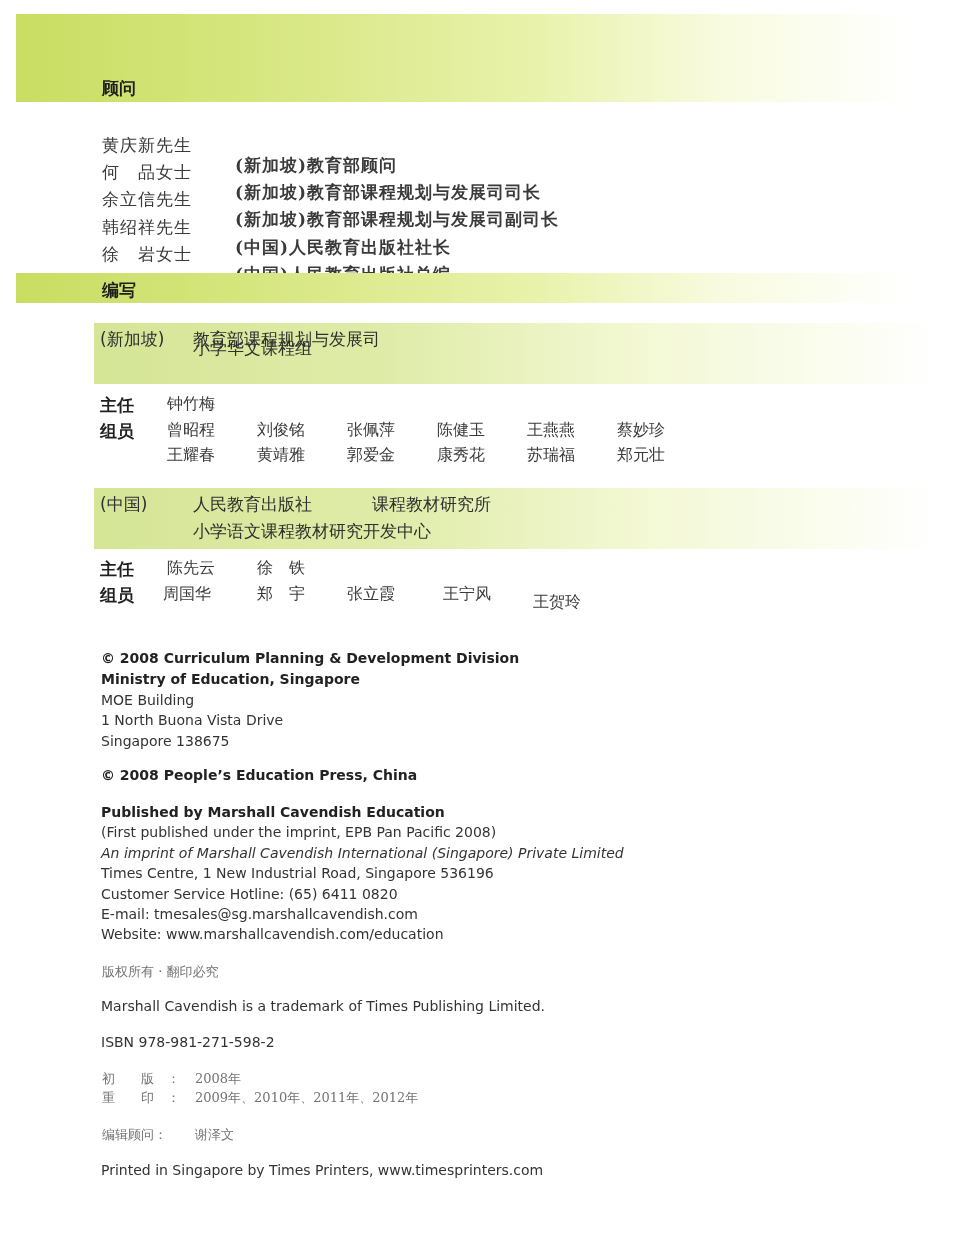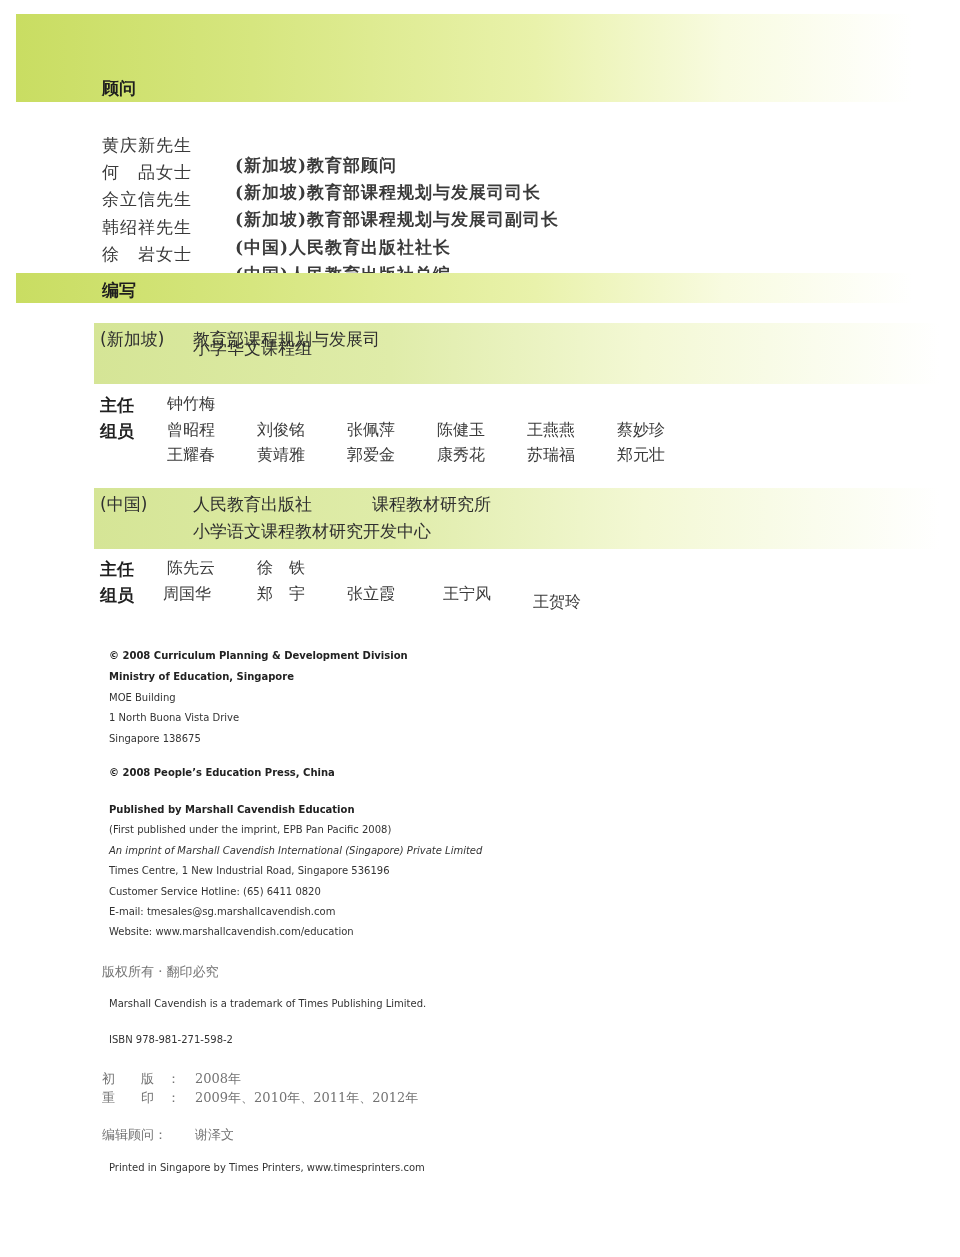--- a/index.html
+++ b/index.html
@@ -21,21 +21,21 @@
 
   .adv-row { position: absolute; left: 102px; font-size: 17px; color: #3a3a3a; white-space: pre; letter-spacing: 1px; }
   .adv-name { position: absolute; left: 0; width: 120px; }
   .adv-title { position: absolute; left: 133px; font-weight: bold; }
 
   .org-line { position: absolute; font-family: "DejaVu Sans", sans-serif; font-size: 17px; color: #2f2f2f; white-space: pre; }
 
   .role-label { position: absolute; left: 100px; font-family: "DejaVu Sans", sans-serif; font-size: 17px; font-weight: bold; color: #1f1f1f; }
   .person { position: absolute; font-size: 16px; color: #3a3a3a; white-space: pre; }
 
-  .info { position: absolute; left: 109px; font-family: "DejaVu Sans", sans-serif; font-size: 10px; color: #333; white-space: pre; }
+  .info { position: absolute; left: 101px; font-family: "DejaVu Sans", sans-serif; font-size: 14px; color: #333; white-space: pre; }
   .info.b { font-weight: bold; color: #222; }
   .info.i { font-style: italic; }
   .cn-info { position: absolute; left: 102px; font-family: "DejaVu Serif", serif; font-size: 13px; color: #737373; white-space: pre; }
 </style>
 </head>
 <body>
 
 <div class="band-main" style="top:14px; height:88px;"></div>
 <div class="band-heading" style="top:77px;">顾问</div>
 

